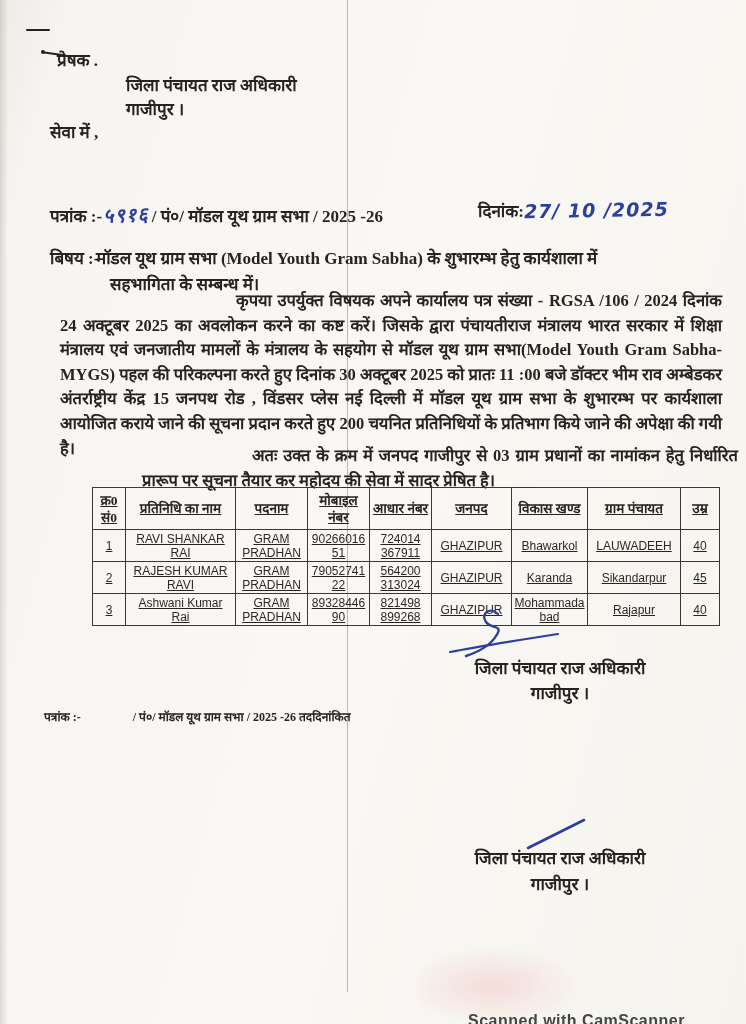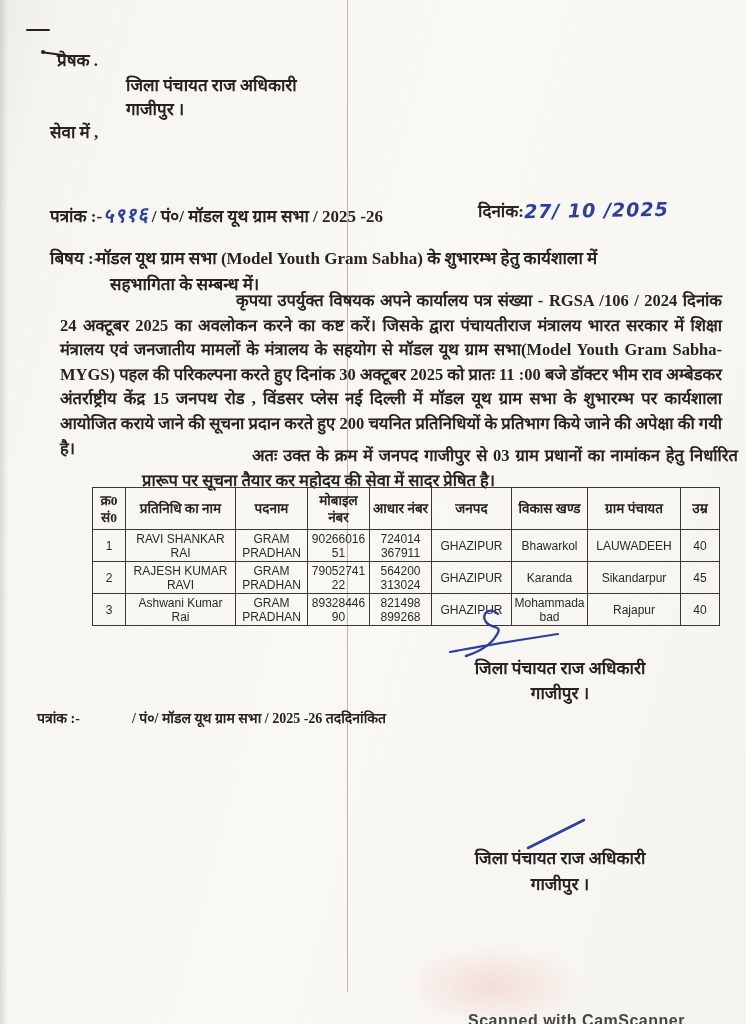--- a/index.html
+++ b/index.html
@@ -31,35 +31,35 @@
   .date-block { left:478px; top:199px; font-size:17px; }
   .date-hand { font-size:19px; letter-spacing:1px; display:inline-block; transform:rotate(-1deg); }
 
   .subject-label { left:50px; top:246px; font-size:17px; }
   .subject-text { left:96px; top:246px; width:610px; font-size:17px; line-height:26px; }
   .subject-line2 { padding-left:14px; }
 
   .body-para1 { left:60px; top:289px; width:662px; font-size:16.5px; line-height:24.6px; text-align:justify; text-indent:176px; }
   .body-para2 { left:76px; top:444px; width:662px; font-size:16.5px; line-height:24.6px; text-align:justify; padding-left:66px; text-indent:110px; }
 
-  table.roster { position:absolute; left:92px; top:487px; width:627px; border-collapse:collapse; table-layout:fixed; }
+  table.roster { position:absolute; left:92px; top:487px; width:627px; border-collapse:collapse; table-layout:fixed;text-decoration:underline; }
   table.roster th, table.roster td { border:1.5px solid #3a3734; text-align:center; vertical-align:middle; padding:1px 2px; overflow:hidden; }
   table.roster th { font-size:13.5px; font-weight:bold; height:42px; line-height:17px; }
   table.roster td { font-family:"Liberation Sans","DejaVu Sans",sans-serif; font-weight:normal; font-size:12px; height:32px; line-height:14px; color:#2b2926; }
   .c0{width:33px;} .c1{width:110px;} .c2{width:72px;} .c3{width:62px;} .c4{width:62px;}
   .c5{width:80px;} .c6{width:76px;} .c7{width:93px;} .c8{width:39px;}
   td.breakall { word-break:break-all; }
   td.sn { font-size:13px; text-align:center; }
 
   .sig1-svg { left:420px; top:608px; }
   .sig1-text { left:440px; top:656px; width:240px; text-align:center; font-size:17px; line-height:25px; }
   .sig2-svg { left:518px; top:816px; }
   .sig2-text { left:440px; top:846px; width:240px; text-align:center; font-size:17px; line-height:26px; }
 
-  .footer-ref { left:37px; top:708px; font-size:14px; }
+  .footer-ref { left:44px; top:708px; font-size:12px; }
   .footer-ref .gap { display:inline-block; width:52px; }
   .copy-line { left:50px; top:733px; font-size:17px; }
   .copy-items { left:103px; top:759px; font-size:17px; line-height:25.8px; white-space:pre-line; }
 
   .pink-blotch { left:418px; top:946px; width:165px; height:72px;
     background:radial-gradient(ellipse at 45% 55%, rgba(236,170,172,.34), rgba(236,170,172,0) 70%);
     filter:blur(2px); }
   .watermark { left:468px; top:1012px; font-family:"Liberation Sans","DejaVu Sans",sans-serif;
     font-size:16px; font-weight:bold; color:#454545; letter-spacing:.5px; }
 </style>

